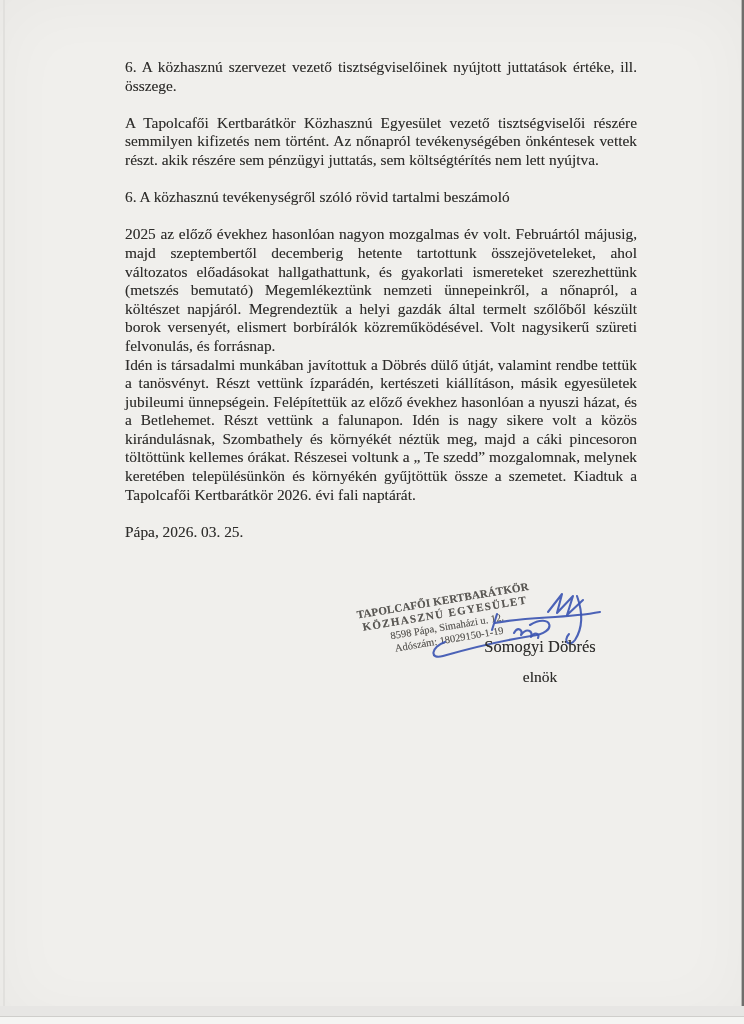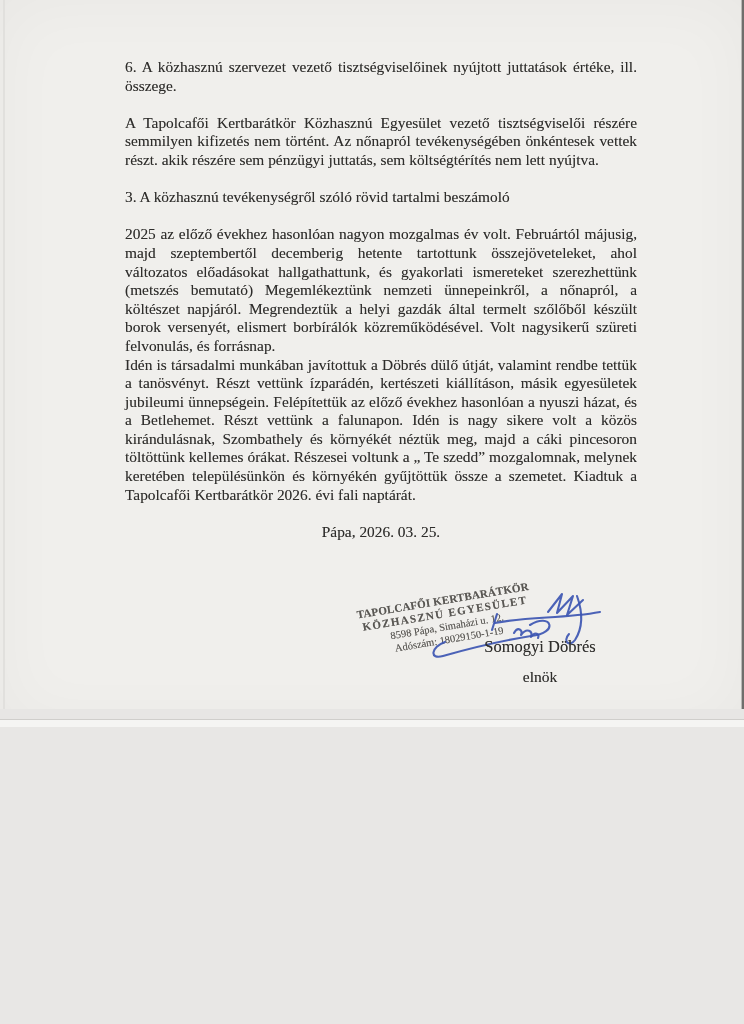--- a/index.html
+++ b/index.html
@@ -3,42 +3,42 @@
 <meta charset="utf-8">
 <title>Scanned report page</title>
 <style>
   html,body{margin:0;padding:0;}
   body{
     width:744px;height:1024px;
     background:#e8e7e5;
     font-family:"Liberation Serif","DejaVu Serif",serif;
   }
   .page{
-    position:relative;width:744px;height:727px;overflow:hidden;
+    position:relative;width:744px;height:1024px;overflow:hidden;
     background:var(--paper,#f0efec);
     box-shadow:inset 0 0 70px rgba(0,0,0,.035);
   }
   
   .edge-left{position:absolute;left:3px;top:0;width:2px;height:100%;background:#e1e0dd;}
   .edge-right-soft{position:absolute;right:2px;top:0;width:1px;height:100%;background:#b9b8b6;}
   .edge-right{position:absolute;right:0;top:0;width:2px;height:100%;background:#6f6e6c;}
   .edge-bottom-band{position:absolute;left:0;bottom:8px;width:100%;height:10px;background:#e7e6e4;}
   .edge-bottom-line{position:absolute;left:0;bottom:7px;width:100%;height:1px;background:#cfcecb;}
   .edge-bottom-strip{position:absolute;left:0;bottom:0;width:100%;height:7px;background:#f5f5f3;}
 
   .content{
     position:absolute;left:125px;top:58px;width:512px;
     font-size:15.4px;line-height:18.6px;
     color:var(--ink,#2e2d2b);
     text-align:justify;
     text-shadow:0 0 .45px rgba(46,45,43,.4);
   }
   .content p{margin:0;}
   .gap{height:18.6px;}
-  .dateline{text-align:center;}
+  .dateline{text-align:left;}
 
   .stamp{
     position:absolute;left:348px;top:594px;width:196px;
     transform:rotate(-9.5deg);transform-origin:50% 50%;
     text-align:center;color:var(--stamp,#45433f);opacity:.88;
     text-shadow:0 0 .5px rgba(69,67,63,.55);
   }
   .stamp-l1{font-size:11px;font-weight:bold;letter-spacing:.2px;line-height:13px;white-space:nowrap;}
   .stamp-l2{font-size:11px;font-weight:bold;letter-spacing:1.4px;line-height:13px;white-space:nowrap;}
   .stamp-l3{font-size:10.5px;line-height:13px;white-space:nowrap;}
@@ -65,21 +65,21 @@
   <div class="edge-right"></div>
   <div class="edge-bottom-band"></div>
   <div class="edge-bottom-line"></div>
   <div class="edge-bottom-strip"></div>
 
   <div class="content">
     <p>6. A közhasznú szervezet vezető tisztségviselőinek nyújtott juttatások értéke, ill. összege.</p>
     <div class="gap"></div>
     <p>A Tapolcafői Kertbarátkör Közhasznú Egyesület vezető tisztségviselői részére semmilyen kifizetés nem történt. Az nőnapról tevékenységében önkéntesek vettek részt. akik részére sem pénzügyi juttatás, sem költségtérítés nem lett nyújtva.</p>
     <div class="gap"></div>
-    <p>3. A közhasznú tevékenységről szóló rövid tartalmi beszámoló</p>
+    <p>6. A közhasznú tevékenységről szóló rövid tartalmi beszámoló</p>
     <div class="gap"></div>
     <div>
         <p>2025 az előző évekhez hasonlóan nagyon mozgalmas év volt. Februártól májusig, majd szeptembertől decemberig hetente tartottunk összejöveteleket, ahol változatos előadásokat hallgathattunk, és gyakorlati ismereteket szerezhettünk (metszés bemutató) Megemlékeztünk nemzeti ünnepeinkről, a nőnapról, a költészet napjáról. Megrendeztük a helyi gazdák által termelt szőlőből készült borok versenyét, elismert borbírálók közreműködésével. Volt nagysikerű szüreti felvonulás, és forrásnap.</p>
         <p>Idén is társadalmi munkában javítottuk a Döbrés dülő útját, valamint rendbe tettük a tanösvényt. Részt vettünk ízparádén, kertészeti kiállításon, másik egyesületek jubileumi ünnepségein. Felépítettük az előző évekhez hasonlóan a nyuszi házat, és a Betlehemet. Részt vettünk a falunapon. Idén is nagy sikere volt a közös kirándulásnak, Szombathely és környékét néztük meg, majd a cáki pincesoron töltöttünk kellemes órákat. Részesei voltunk a „ Te szedd” mozgalomnak, melynek keretében településünkön és környékén gyűjtöttük össze a szemetet. Kiadtuk a Tapolcafői Kertbarátkör 2026. évi fali naptárát.</p>
       </div>
     <div class="gap"></div>
     <p class="dateline">Pápa, 2026. 03. 25.</p>
   </div>
 
   <div class="stamp">

